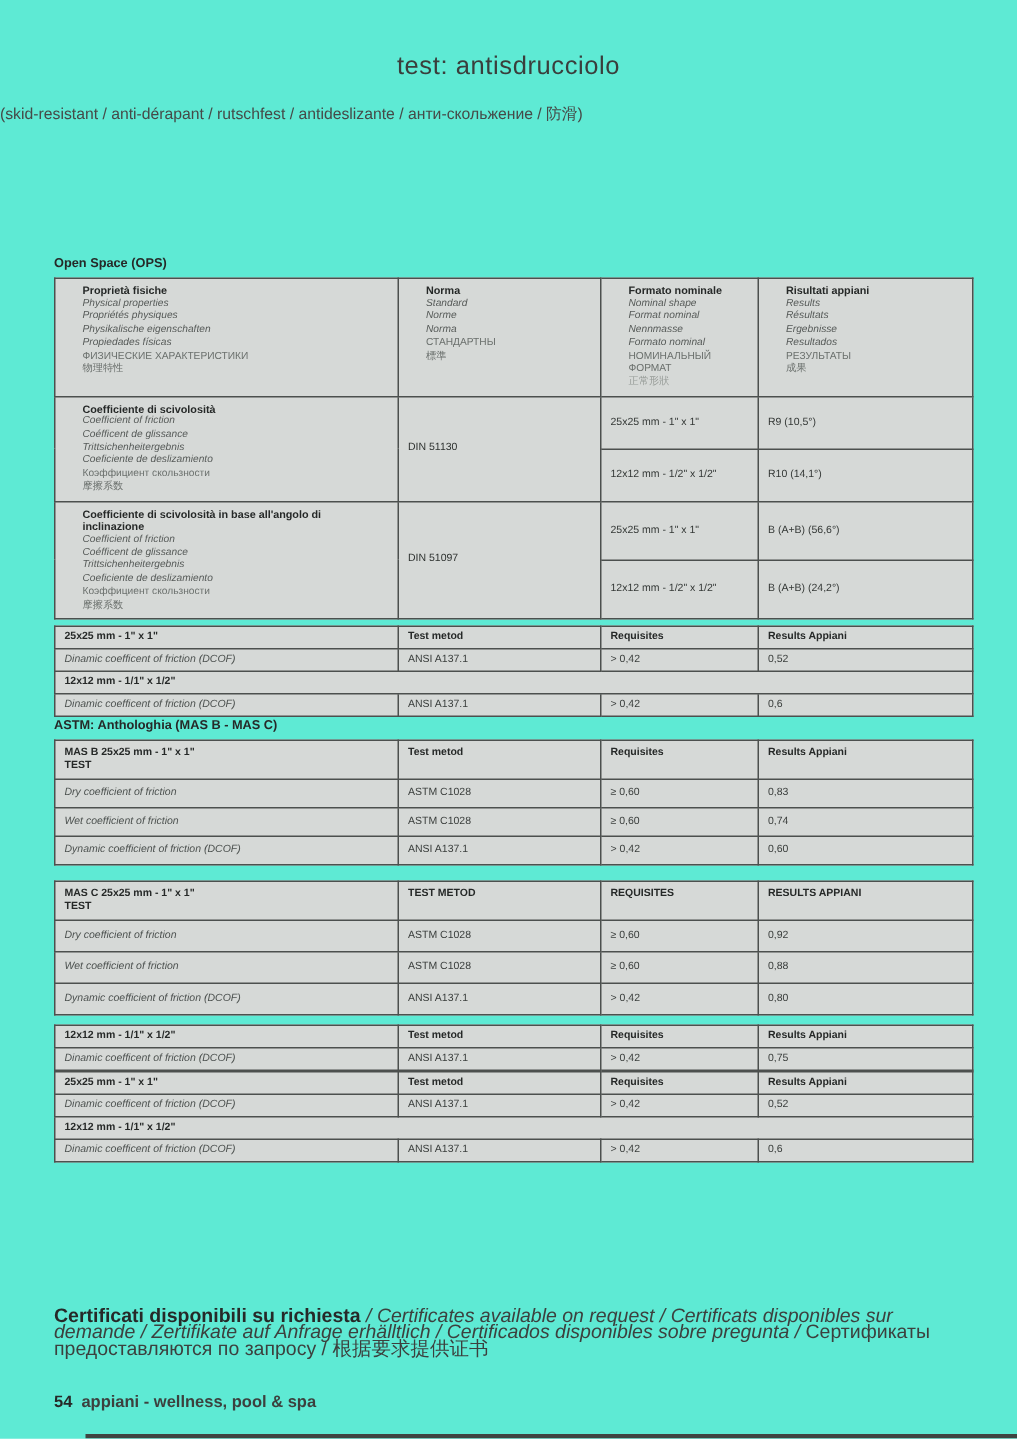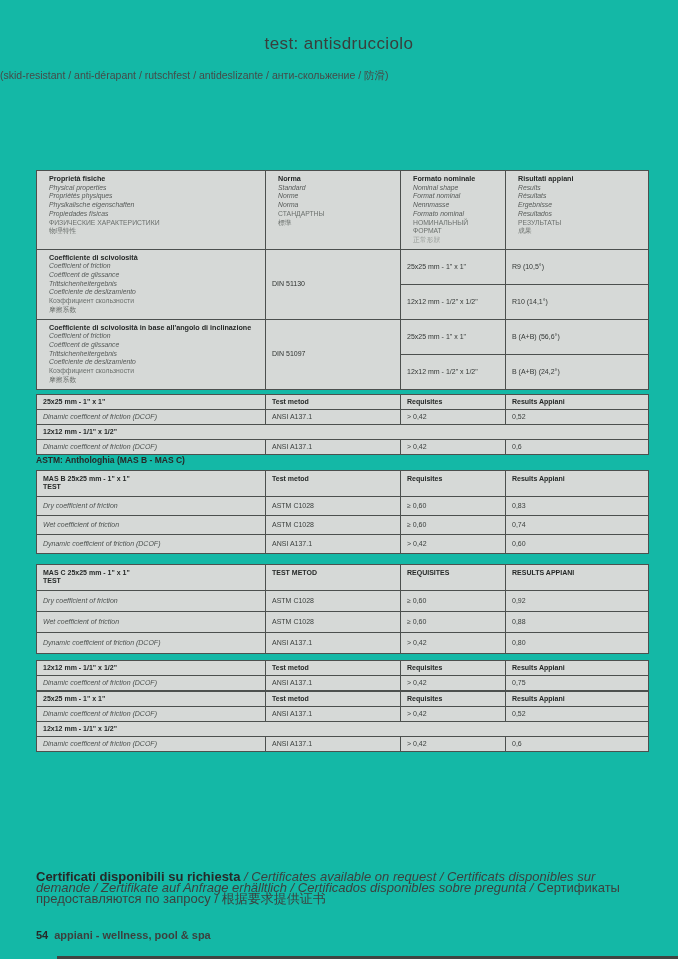--- a/index.html
+++ b/index.html
@@ -1,30 +1,30 @@
 <!DOCTYPE html>
 <html><head>
 <meta charset="utf-8">
 <style>
   html,body{margin:0;padding:0;}
-  .page{position:relative;width:678px;height:959px;background:#14b8a6;
+  .page{position:relative;width:678px;height:959px;background:#5eead4;
         font-family:"Liberation Sans",sans-serif;color:#343836;overflow:hidden;}
   .title{padding-top:34px;text-align:center;font-size:17px;letter-spacing:.4px;color:#3a3e3c;}
   .subtitle{margin-top:15px;font-size:10.5px;color:#464a48;}
   .content{position:absolute;left:36px;top:170px;width:612px;}
   .sec{margin:0 0 5px 0;font-size:8.5px;font-weight:bold;color:#26292 8;color:#262928;}
   .sp1{}
   .sp2{margin-top:14px;}
   table{width:100%;border-collapse:collapse;table-layout:fixed;background:#d6d9d7;}
   td{border:1px solid #4c504e;padding:3px 6px;font-size:7px;line-height:8px;
      text-align:left;vertical-align:top;color:#343836;overflow:hidden;}
   col.c1{width:229px;}col.c2{width:135px;}col.c3{width:105px;}col.c4{width:143px;}
   
   .t1{margin-bottom:4px;}
-  .mcell{padding:4px 12px;}
+  .mcell{padding:4px 18px;}
   .mcell span{display:block;font-size:6.8px;line-height:8.7px;font-style:italic;color:#565a58;}
   .mcell span:first-child{font-size:7.2px;font-style:normal;font-weight:bold;color:#262928;}
   .cyr6 span:nth-child(n+6){font-style:normal;color:#6b706d;}
   .cyr5 span:nth-child(n+5){font-style:normal;color:#6b706d;}
   .faintlast span:last-child{color:#979c98;}
   .t1 td.norm{vertical-align:middle;font-size:7px;color:#2e3230;}
   .t1 td.fmt,.t1 td.res{height:28px;vertical-align:middle;font-size:7px;}
   
   .st{margin-bottom:0;}
   .st .sh td{font-weight:bold;color:#262928;font-size:7px;}
@@ -50,20 +50,21 @@
 </head>
 <body>
 
 <div class="page">
 
   <div class="title">test: antisdrucciolo</div>
   <div class="subtitle">(skid-resistant / anti-dérapant / rutschfest / antideslizante / анти-скольжение / 防滑)</div>
 
   <div class="content">
 
+    <h3 class="sec">Open Space (OPS)</h3>
 
     <table class="t1">
       <colgroup>
           <col class="c1">
           <col class="c2">
           <col class="c3">
           <col class="c4">
         </colgroup>
       <tbody>
         <tr>

